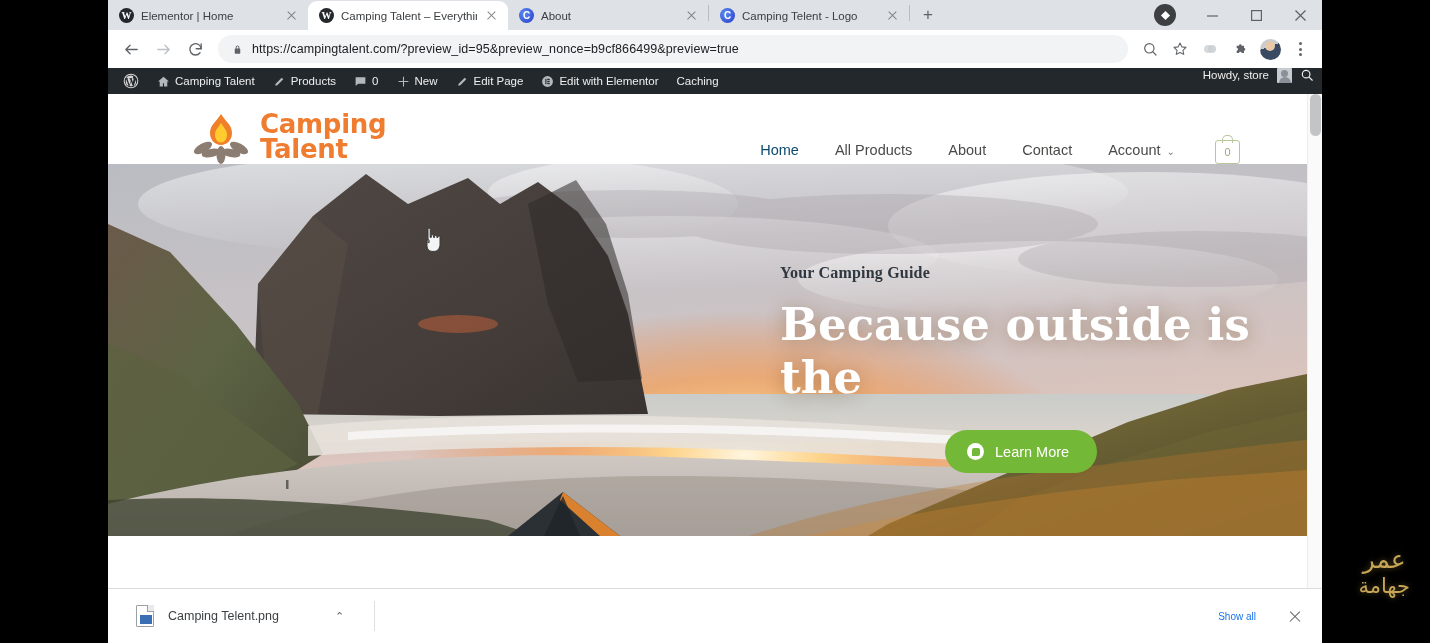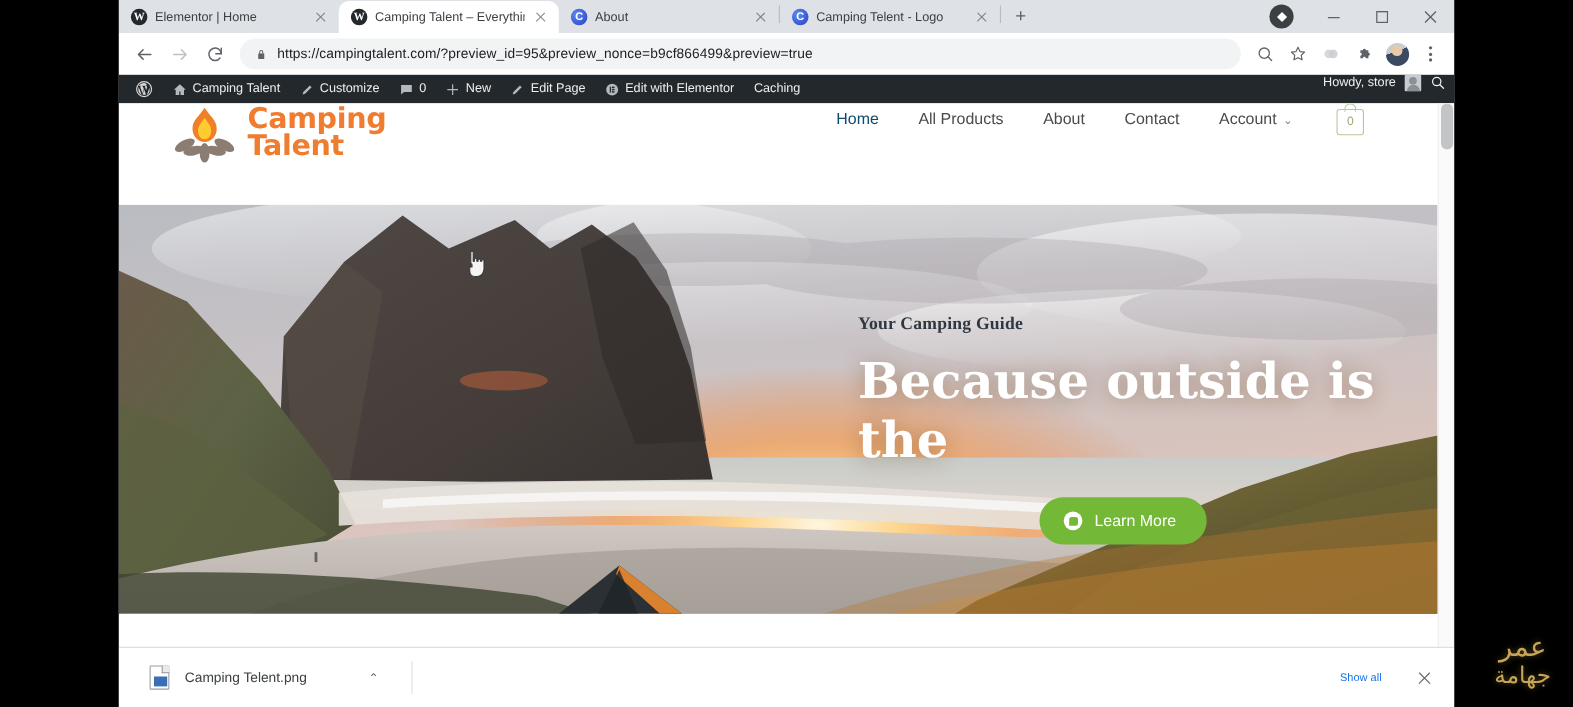--- a/index.html
+++ b/index.html
@@ -107,22 +107,22 @@
                position:relative; overflow:hidden; }
   .ab-avatar::after { content:""; position:absolute; left:4px; top:2px; width:7px;
                       height:7px; border-radius:50%; background:#8a9097; }
   .ab-avatar::before { content:""; position:absolute; left:1.5px; bottom:0; width:12px;
                        height:6px; border-radius:6px 6px 0 0; background:#8a9097; }
 
   
   .viewport { position:relative; height:549px; background:#fff; overflow:hidden; }
 
   .sitehead {
-    height:92px; background:#ffffff; display:flex; align-items:flex-start;
-    padding:0 0 0 48px; position:relative;
+    height:70px; background:#ffffff; display:flex; align-items:flex-end;
+    padding:0 0 0 83px; position:relative;
   }
   .logo { display:flex; align-items:center; gap:9px; }
   .logo .fire { width:60px; height:54px; position:relative; }
   .logo .wordmark { font-family:"DejaVu Sans", sans-serif; font-weight:bold;
                     font-size:26px; color:#ef7c2f; line-height:.98;
                     letter-spacing:-0.3px; }
   .logo .wordmark .l2 { display:block; }
 
   .sitenav { margin-left:auto; display:flex; align-items:center; gap:0; padding-right:82px; }
   .navlink { font-size:14.5px; color:#4a4a48; padding:0 18px; white-space:nowrap;
@@ -188,21 +188,21 @@
   .dlright { margin-left:auto; display:flex; align-items:center; gap:14px; }
   .showall { font-size:10px; color:#1a73e8; padding:7px 14px; border-radius:4px; }
   .dlclose { width:22px; height:22px; position:relative; }
   .dlclose::before,.dlclose::after { content:""; position:absolute; left:4px; top:10.5px;
      width:14px; height:1.3px; background:#5f6368; }
   .dlclose::before { transform:rotate(45deg); }
   .dlclose::after  { transform:rotate(-45deg); }
 
   
   .watermark {
-    position:absolute; right:20px; bottom:16px; text-align:center;
+    position:absolute; right:20px; bottom:44px; text-align:center;
     font-family:"DejaVu Sans", sans-serif; color:#c8a657; line-height:1.18;
     font-size:25px; text-shadow:0 0 6px rgba(200,166,87,.45);
   }
   .watermark .w2 { font-size:21px; display:block; }
 
   
   .cursor { position:absolute; left:313px; top:133px; width:22px; height:26px;
             pointer-events:none; }
 </style>
 </head>
@@ -333,21 +333,21 @@
       <div class="ab-item">
         <svg viewBox="0 0 24 24">
             <path d="M12 3 2 12h3v9h6v-6h2v6h6v-9h3z"></path>
           </svg>
         <span>Camping Talent</span>
       </div>
       <div class="ab-item">
         <svg viewBox="0 0 24 24">
             <path d="M4 20l4-1 11-11-3-3L5 16z"></path>
           </svg>
-        <span>Customize</span>
+        <span>Products</span>
       </div>
       <div class="ab-item">
         <svg viewBox="0 0 24 24">
             <path d="M3 4h18v12H8l-5 4z"></path>
           </svg>
         <span>0</span>
       </div>
       <div class="ab-item">
         <svg viewBox="0 0 24 24">
             <path d="M11 3h2v8h8v2h-8v8h-2v-8H3v-2h8z"></path>

